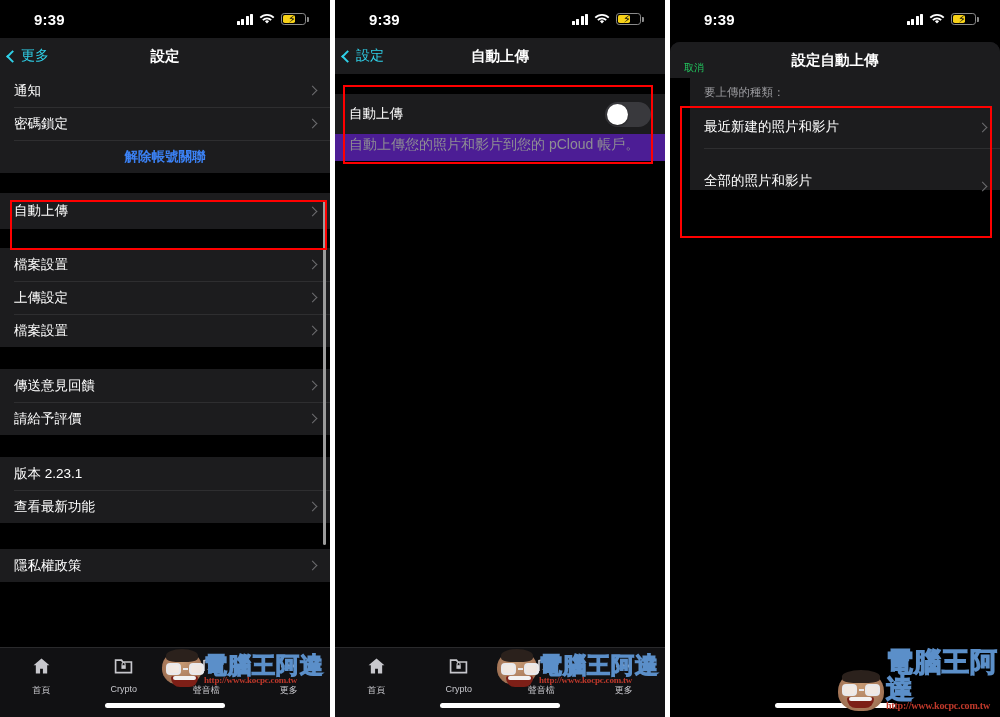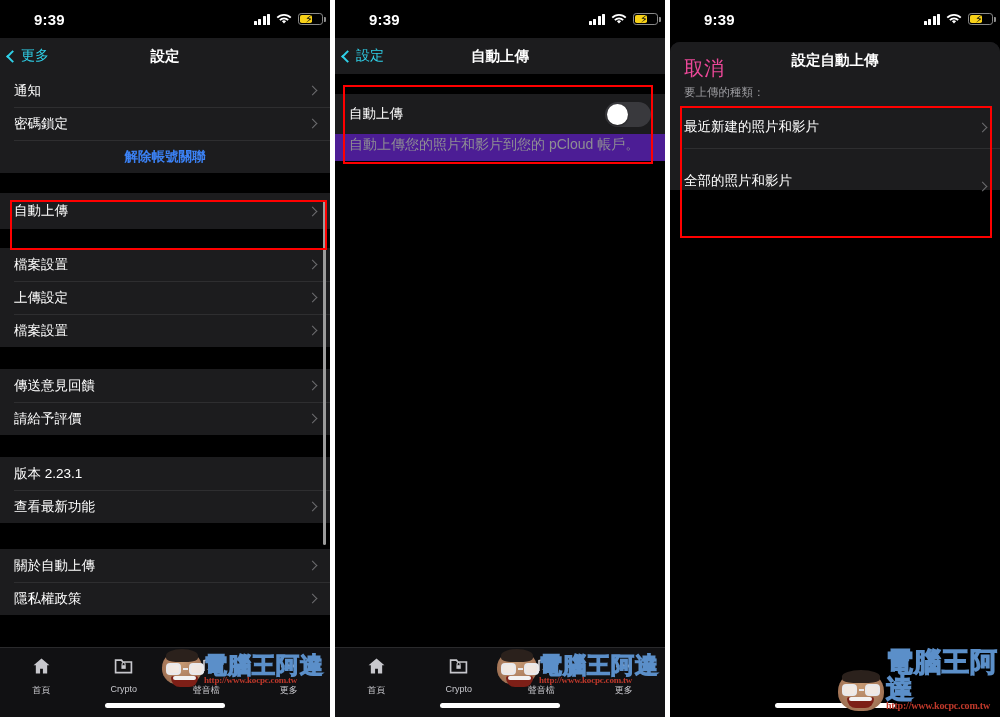--- a/index.html
+++ b/index.html
@@ -18,21 +18,21 @@
     overflow: hidden;
     flex: 0 0 330px;
   }
   .gap { flex: 0 0 5px; background: #ffffff; height: 717px; }
 
   
   .statusbar {
     position: relative; height: 38px; width: 100%;
     background: #000;
     display: flex; align-items: center; justify-content: space-between;
-    padding: 0 7px 0 22px;
+    padding: 0 24px 0 22px;
   }
   .sb-time { color: #fff; font-size: 15px; font-weight: bold; letter-spacing: .2px; margin-left: 12px; }
   .sb-right { display: flex; align-items: center; gap: 6px; }
   .sig { display: flex; align-items: flex-end; gap: 1.5px; height: 11px; }
   .sig i { display: block; width: 3px; background: #fff; border-radius: .5px; }
   .sig i:nth-child(1){ height: 4px; }
   .sig i:nth-child(2){ height: 6px; }
   .sig i:nth-child(3){ height: 8.5px; }
   .sig i:nth-child(4){ height: 11px; background:#fff; }
   .wifi { position: relative; width: 16px; height: 12px; }
@@ -48,21 +48,21 @@
     background: #1c1c1e;
     display: flex; align-items: center;
   }
   .nav-back {
     position: absolute; left: 8px; top: 0; bottom: 0;
     display: flex; align-items: center; gap: 3px;
     color: #2fd0e8; font-size: 14px;
   }
   .chev-l { width: 9px; height: 9px; border-left: 2.2px solid #2fd0e8; border-bottom: 2.2px solid #2fd0e8; transform: rotate(45deg); margin-right: 1px; }
   .nav-title { width: 100%; text-align: center; color: #fff; font-size: 14.5px; font-weight: bold; }
-  .nav-cancel { position: absolute; left: 14px; top:16px; bottom:0; display:flex; align-items:center; color:#ec4899; font-size: 20px; }
+  .nav-cancel { position: absolute; left: 14px; top:16px; bottom:0; display:flex; align-items:center; color:#22c55e; font-size: 10px; }
 
   
   .content { position: relative; width: 100%; }
   .grp-gap { height: 20px; background: #000; }
   .row {
     position: relative; height: 33px; width: 100%;
     background: #1c1c1e;
     display: flex; align-items: center;
     padding-left: 14px; padding-right: 14px;
     color: #ffffff; font-size: 13.5px;
@@ -98,21 +98,21 @@
     display: flex; align-items: flex-start; padding-top: 8px;
   }
   .tab { flex: 1; display: flex; flex-direction: column; align-items: center; gap: 4px; }
   .tab .t-ico { color: #c7c7cc; }
   .tab .t-lbl { color: #c7c7cc; font-size: 9px; }
   .homebar { position: absolute; left: 50%; transform: translateX(-50%); bottom: 9px; width: 120px; height: 5px; border-radius: 3px; background: #fff; z-index: 25;}
 
   
   .sheet { position: absolute; left: 0; right: 0; top: 42px; bottom: 0; background: #1c1c1e; border-radius: 10px 10px 0 0; overflow: hidden; }
   .sheet .navbar { background: #1c1c1e; height: 36px; }
-  .sheet-body { background: #000; position: absolute; top: 36px; left:0; right:0; bottom:0; }
+  .sheet-body { background: #000; position: absolute; top: 36px; left:0; right:0; bottom:0;padding-left:20px; }
 
   
   .wm { position: absolute; z-index: 40; pointer-events: none; display: flex; align-items: flex-end; gap: 2px; }
   .wm .face {
     width: 46px; height: 40px; border-radius: 50% 50% 45% 45%;
     background: radial-gradient(ellipse at 50% 38%, #c69a74 0%, #a8795a 62%, #8d6347 100%);
     position: relative; flex: 0 0 auto;
   }
   .wm .hair { position: absolute; left: 4px; right: 4px; top: -1px; height: 13px; background: #2b211c; border-radius: 50% 50% 30% 30%; }
   .wm .glasses { position: absolute; left: 4px; top: 13px; width: 38px; height: 12px; display: flex; justify-content: space-between; align-items: center; }
@@ -230,24 +230,20 @@
         </div>
         <div class="row">
           <span class="lbl">查看最新功能</span>
           <span class="chev-r"></span>
         </div>
       </div>
       <div class="grp-gap" style="height:26px;"></div>
 
       <div>
         <div class="row">
-          <span class="lbl">關於自動上傳</span>
-          <span class="chev-r"></span>
-        </div>
-        <div class="row">
           <span class="lbl">隱私權政策</span>
           <span class="chev-r"></span>
         </div>
       </div>
     </div>
 
     <div class="scrollbar" style="top:200px; height:345px;"></div>
 
     <div class="hl" style="left:10px; top:200px; width:317px; height:50px;"></div>
 

